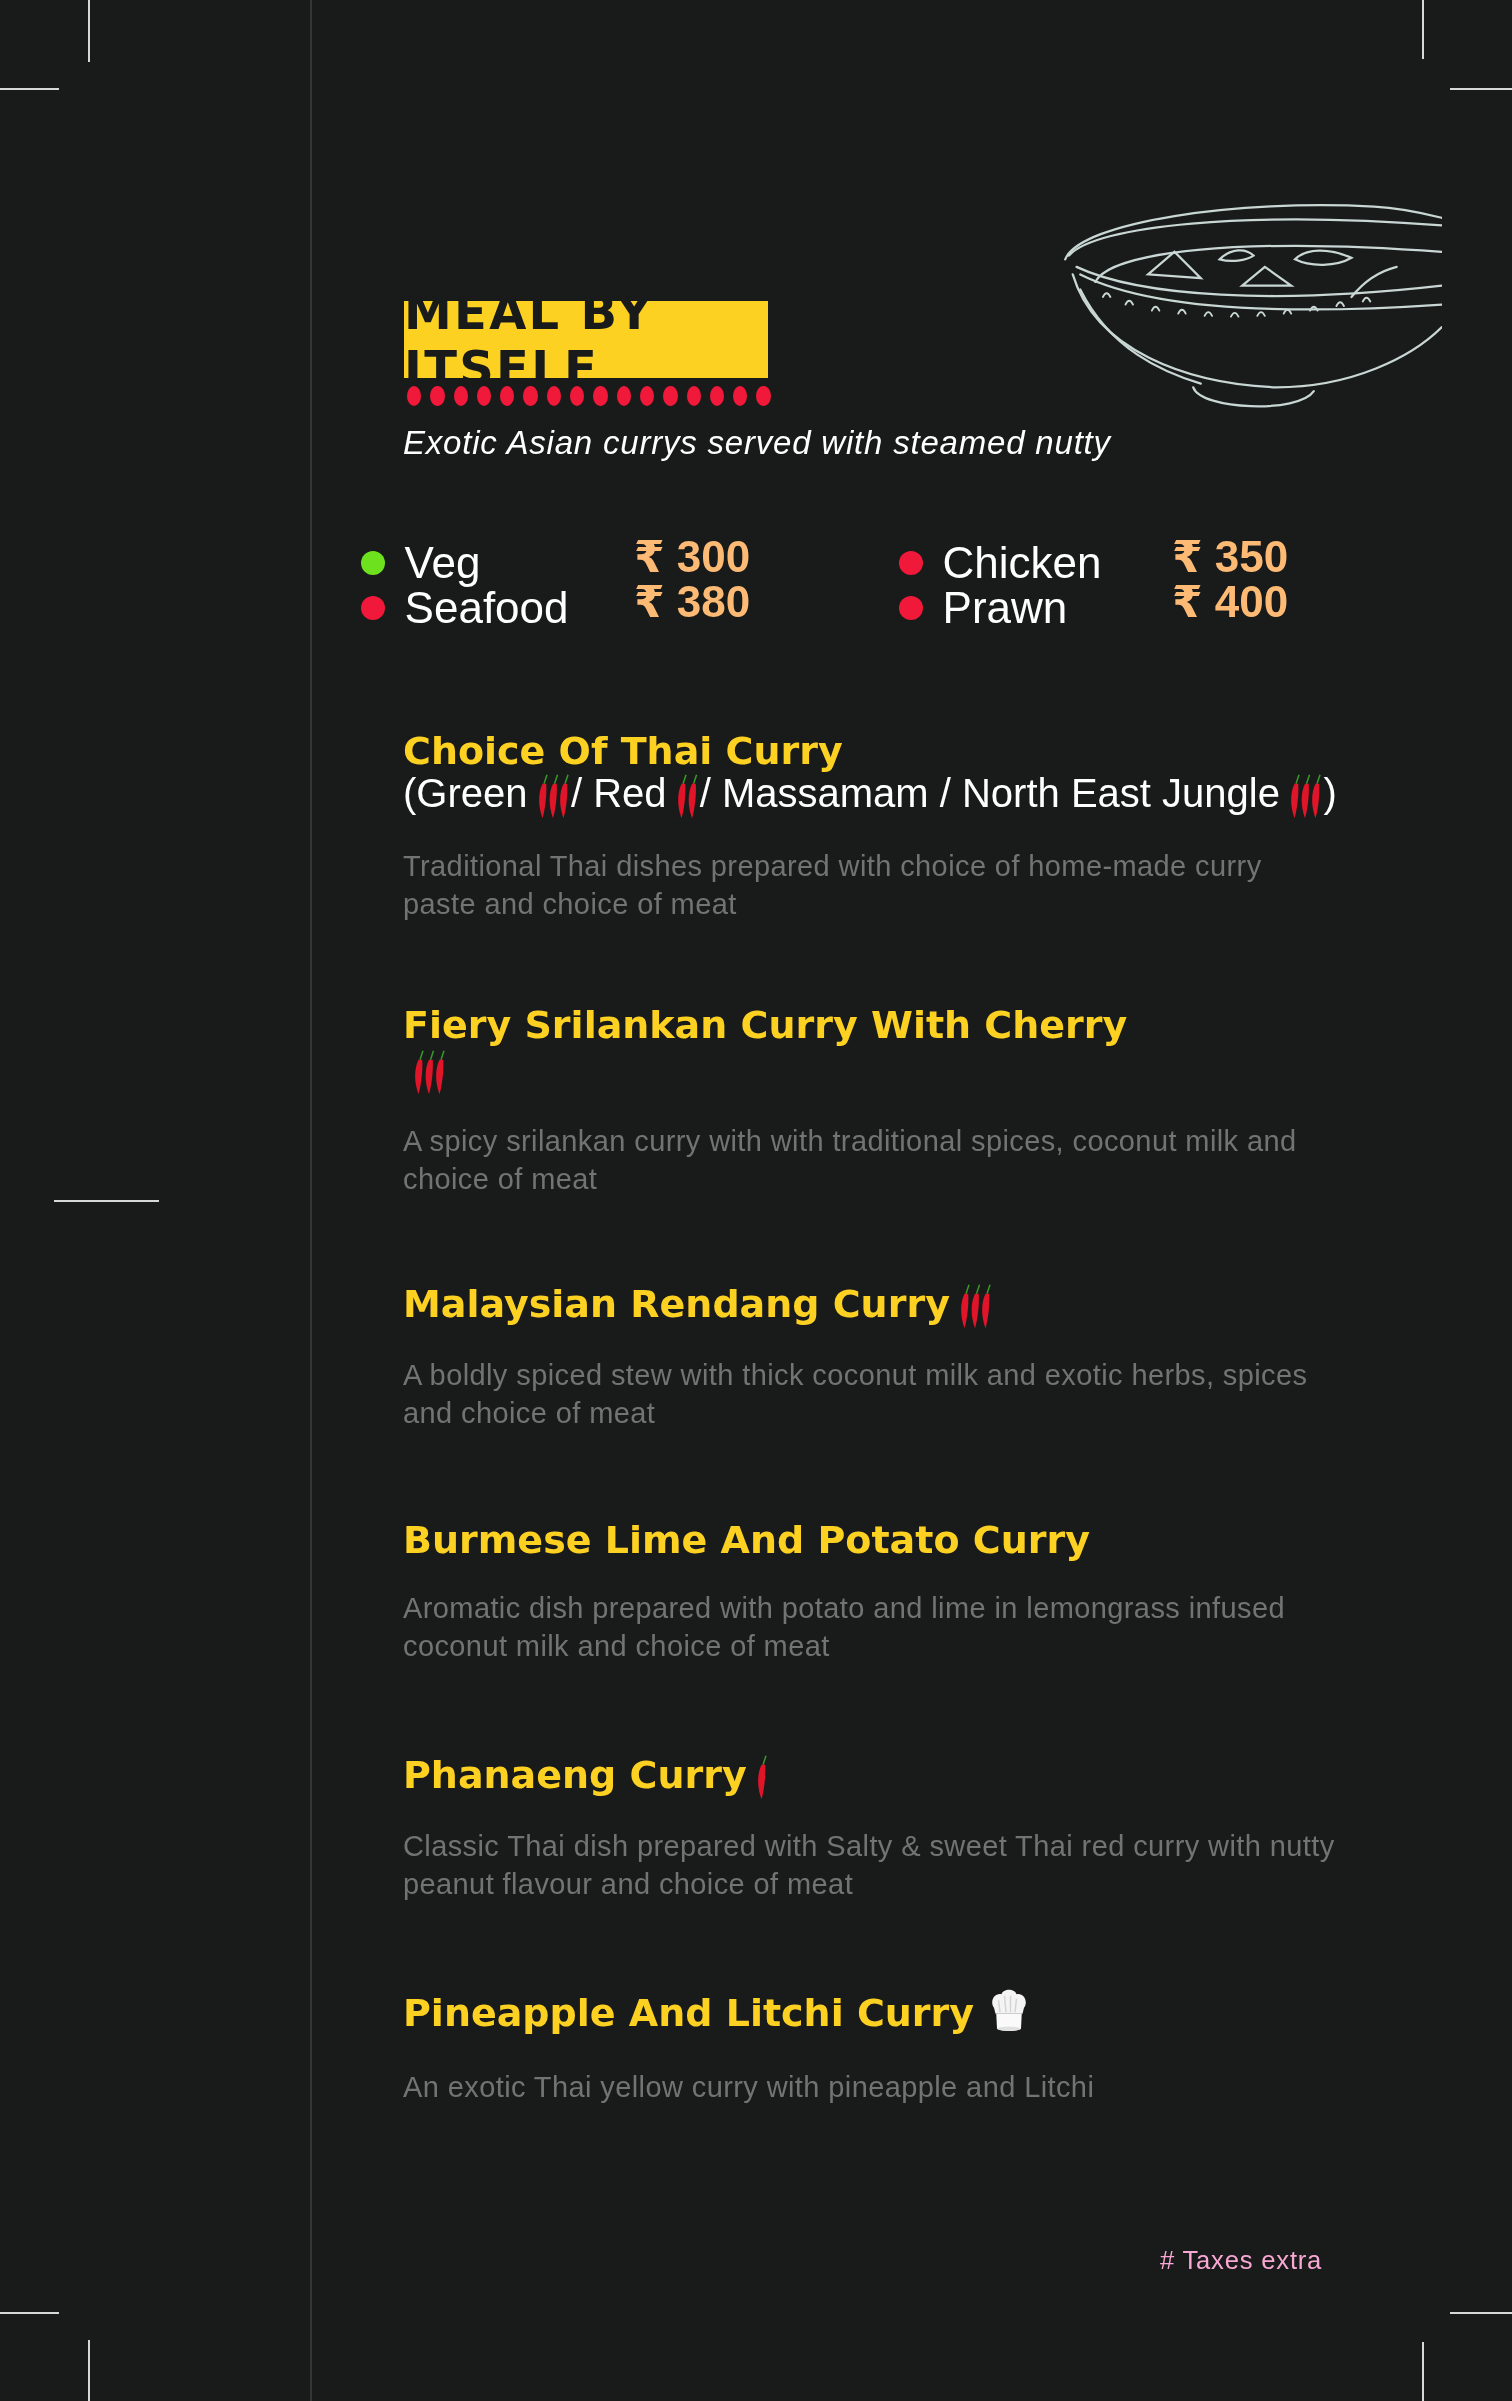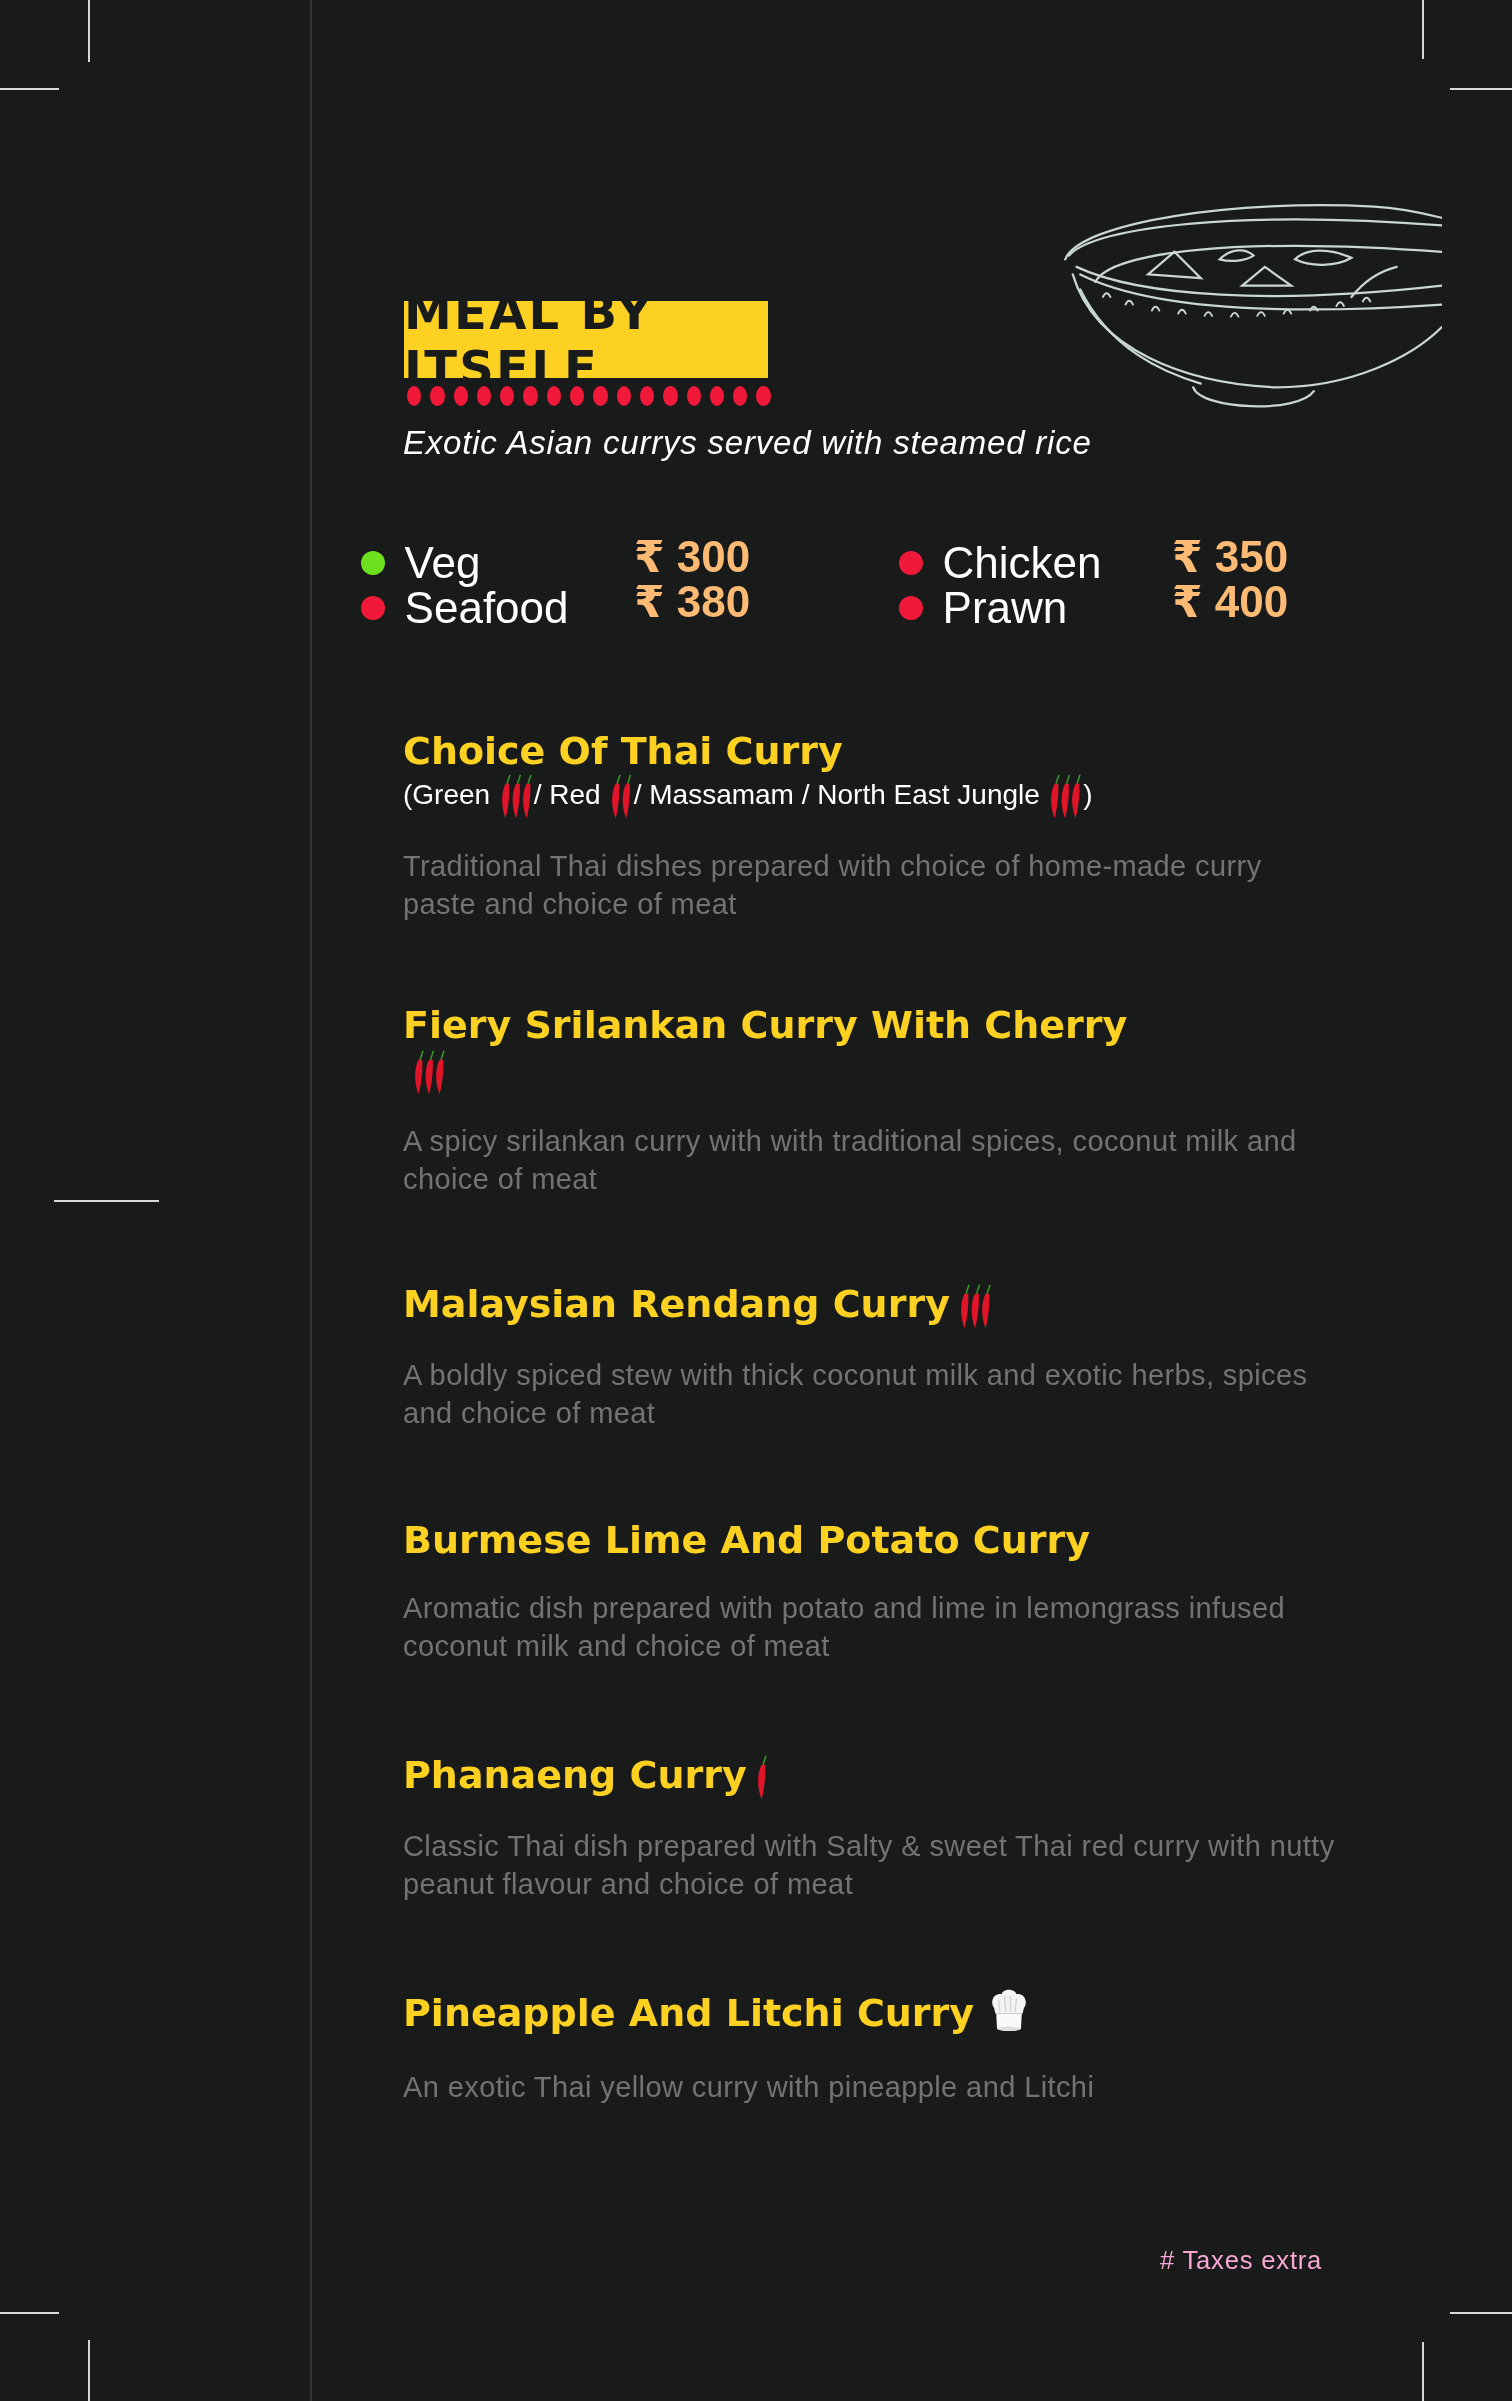--- a/index.html
+++ b/index.html
@@ -36,21 +36,21 @@
     .price-grid { position: absolute; left: 361px; top: 538px; width: 919px; height: 98px; }
     .pr { position: absolute; display: flex; align-items: center; font-size: 44px; }
     .pr .dot { width: 24px; height: 24px; border-radius: 50%; margin-right: 19.6px; }
     .pr .amt { position: absolute; font-weight: bold; color: #fdba74; white-space: nowrap; margin-top: 36px; }
 
     .item { position: absolute; left: 403px; width: 934px; }
     .item h2 {
       margin: 0; font-family: "DejaVu Sans", sans-serif; font-weight: bold;
       font-size: 38px; line-height: 45px; color: #fdd122;
     }
-    .item .sub { font-size: 28px; line-height: 41px; color: #ffffff; margin-top: -1.5px; }
+    .item .sub { font-size: 40px; line-height: 41px; color: #ffffff; margin-top: -1.5px; }
     .item p {
       margin: 25.6px 0 0 0; font-size: 29px; line-height: 38px;
       color: #737373; font-weight: normal; letter-spacing: 0.4px;
     }
     .chili { display: inline-block; vertical-align: middle; margin-left: 7.5px; }
     .chili svg { display: block; }
     .hat { display: inline-block; vertical-align: middle; margin-left: 13.6px; }
 
     .taxes { position: absolute; left: 1160px; top: 2246px; font-size: 25.6px; color: #f9a8d4; letter-spacing: 0.8px; }
   </style>
@@ -113,21 +113,21 @@
     <i style="background: rgb(240, 25, 58);"></i>
     <i style="background: rgb(240, 25, 58);"></i>
     <i style="background: rgb(240, 25, 58);"></i>
     <i style="background: rgb(240, 25, 58);"></i>
     <i style="background: rgb(240, 25, 58);"></i>
     <i style="background: rgb(240, 25, 58);"></i>
     <i style="background: rgb(240, 25, 58);"></i>
     <i style="background: rgb(240, 25, 58);"></i>
     <i style="background: rgb(240, 25, 58);"></i>
   </div>
-<div class="subtitle">Exotic Asian currys served with steamed rice</div>
+<div class="subtitle">Exotic Asian currys served with steamed nutty</div>
 
 <div class="price-grid">
   <div class="pr" style="left:0;top:0;">
     <span class="dot" style="background:#6ee11f;"></span>
     <span>Veg</span>
   </div>
   <div class="pr" style="left:0;top:45px;">
     <span class="dot" style="background:#f0193a;"></span>
     <span>Seafood</span>
   </div>

